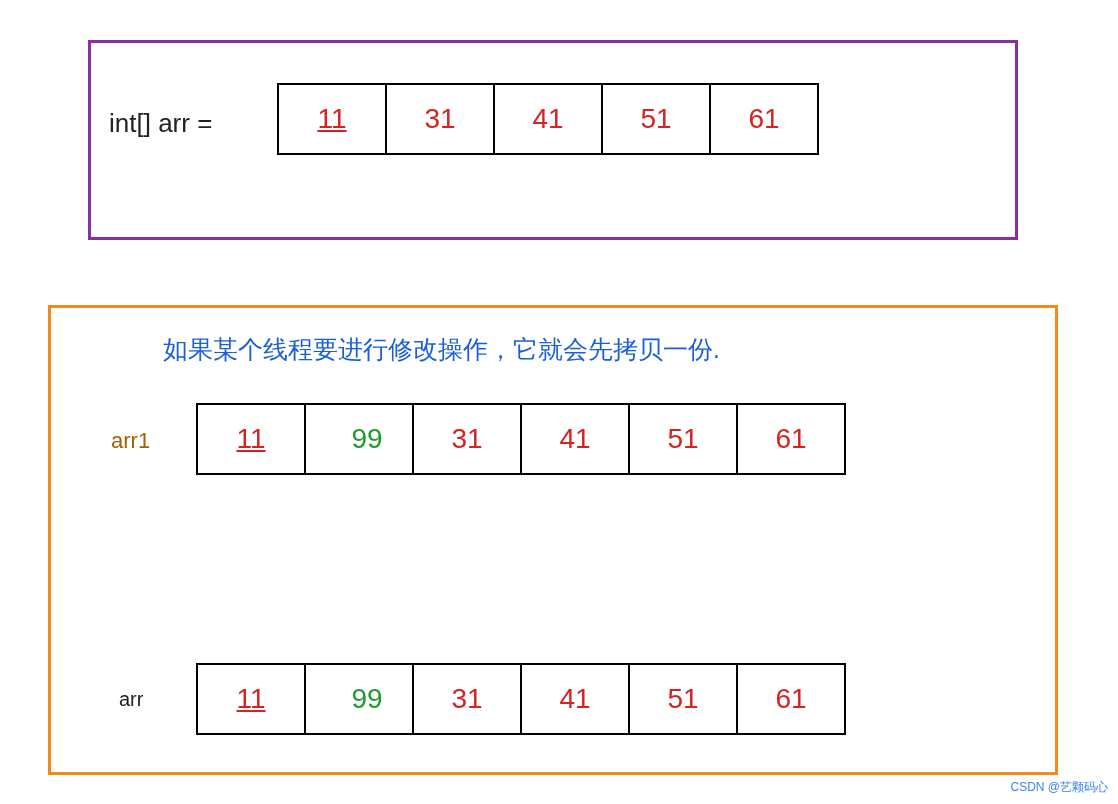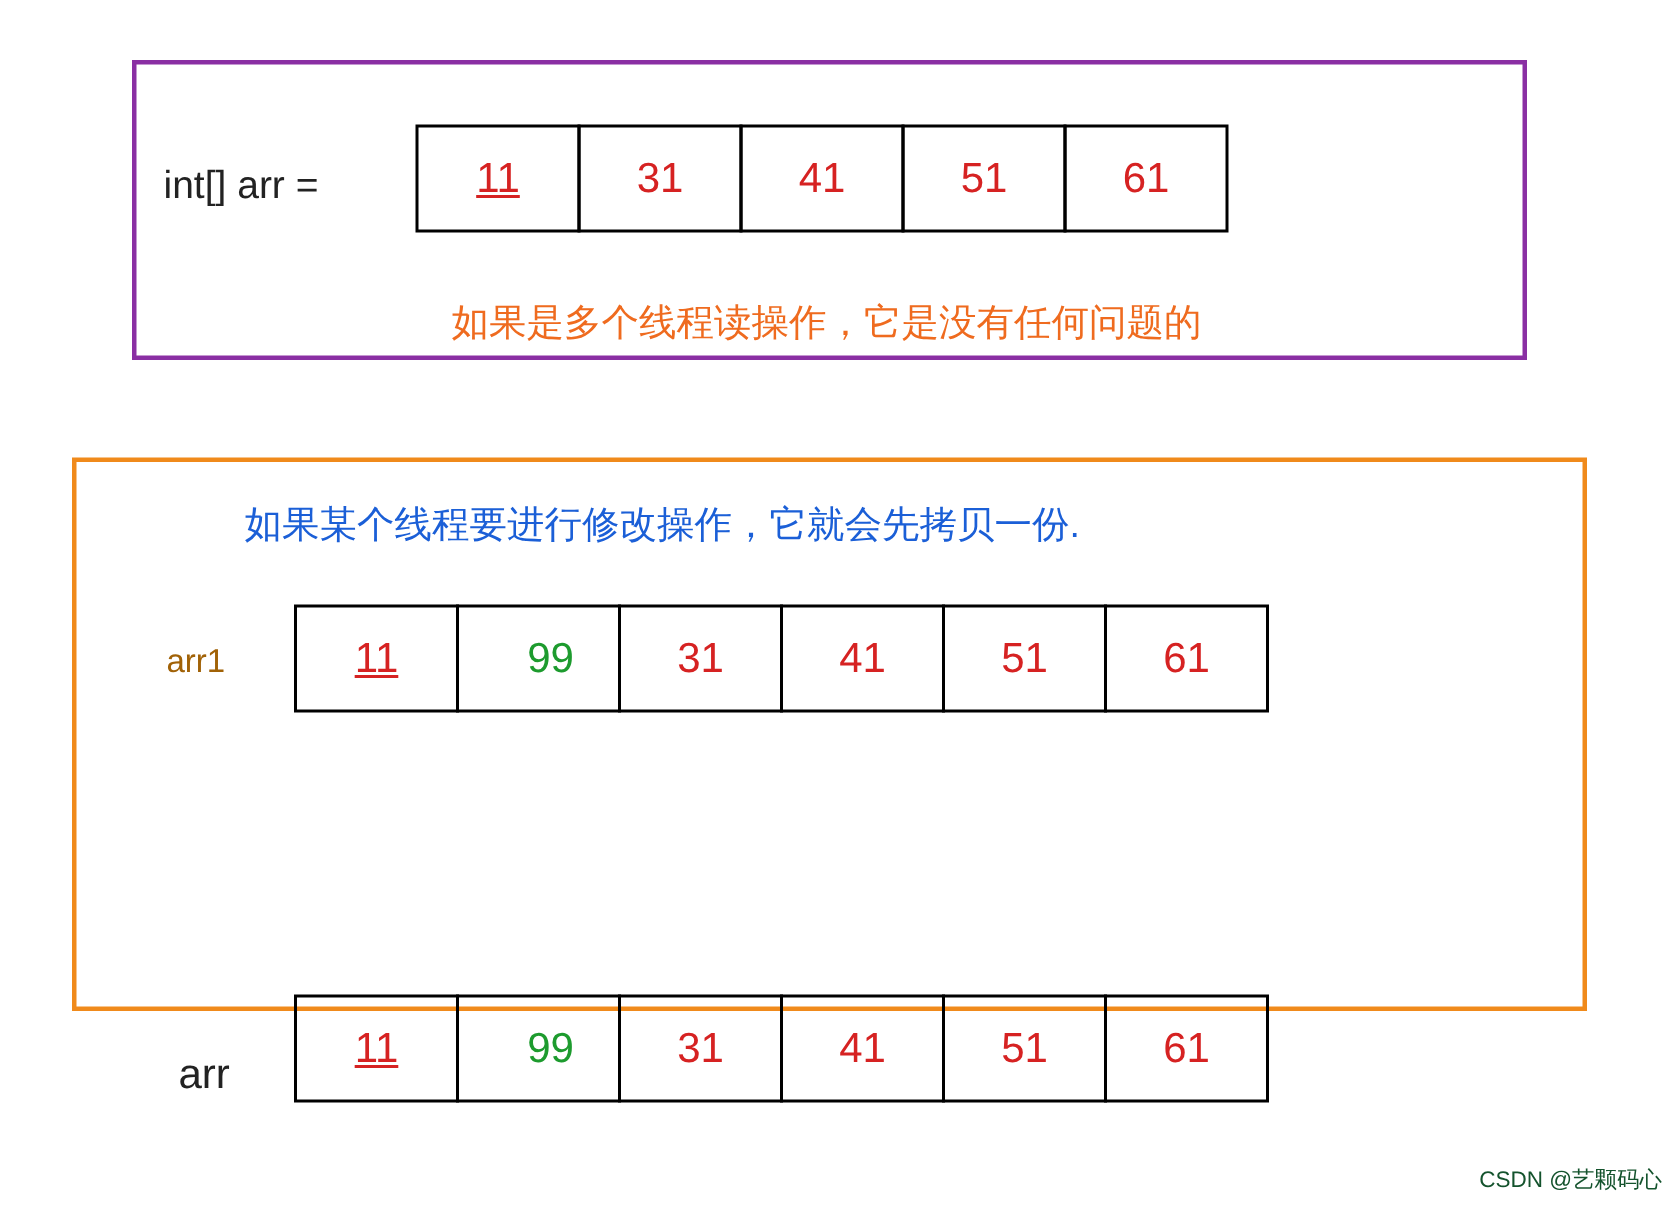--- a/index.html
+++ b/index.html
@@ -48,66 +48,64 @@
     .note-orange {
       color: #ef6b1f;
       font-size: 25px;
       position: absolute;
     }
     .panel2 {
       position: absolute;
       left: 48px;
       top: 305px;
       width: 1010px;
-      height: 369px;
+      height: 470px;
       border: 3px solid #f08a1b;
       background: #ffffff;
     }
     .note-blue {
       color: #1b5fd7;
       font-size: 25px;
       position: absolute;
     }
     .note-green {
       color: #1d9b2e;
       font-size: 25px;
       position: absolute;
     }
     .label-arr1 {
       color: #a16207;
       font-size: 22px;
       position: absolute;
     }
     .label-arr {
       color: #222;
-      font-size: 28px;
+      font-size: 20px;
       position: absolute;
-      margin-top: 12px;
     }
     .watermark {
       position: absolute;
       right: 10px;
       bottom: 8px;
-      color: #14532d;
-      font-size: 15px;
+      color: #3b82f6;
+      font-size: 12px;
     }
   </style>
 </head>
 <body>
 
 <div class="panel1">
   <div class="label-intarr">int[] arr =</div>
   <div class="arr-row" style="left:186px; top:40px;">
     <div class="cell">11</div>
     <div class="cell">31</div>
     <div class="cell">41</div>
     <div class="cell">51</div>
     <div class="cell">61</div>
   </div>
-  <div class="note-orange" style="left:210px; top:155px;">如果是多个线程读操作，它是没有任何问题的</div>
 </div>
 
 <div class="panel2">
   <div class="note-blue" style="left:112px; top:25px;">如果某个线程要进行修改操作，它就会先拷贝一份.</div>
 
   <div class="label-arr1" style="left:60px; top:120px;">arr1</div>
   <div class="arr-row" style="left:145px; top:95px;">
     <div class="cell">11</div>
     <div class="cell green">99</div>
     <div class="cell">31</div>

